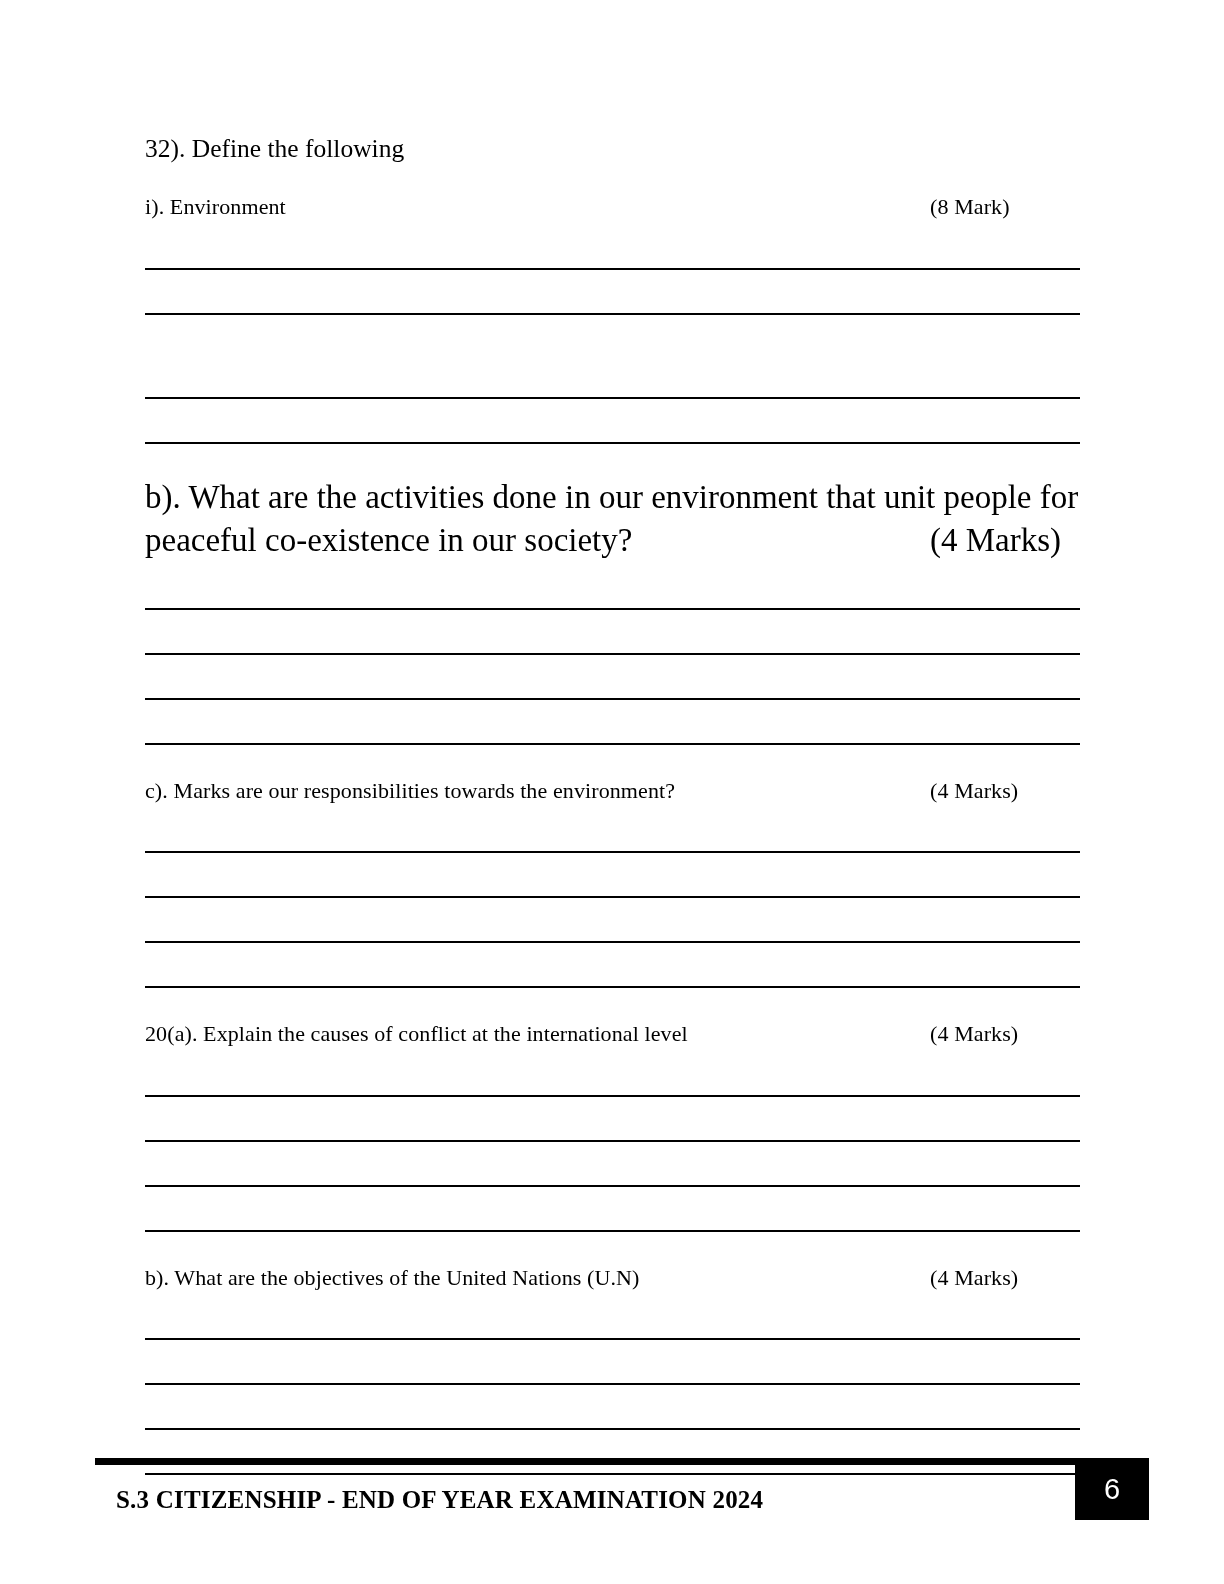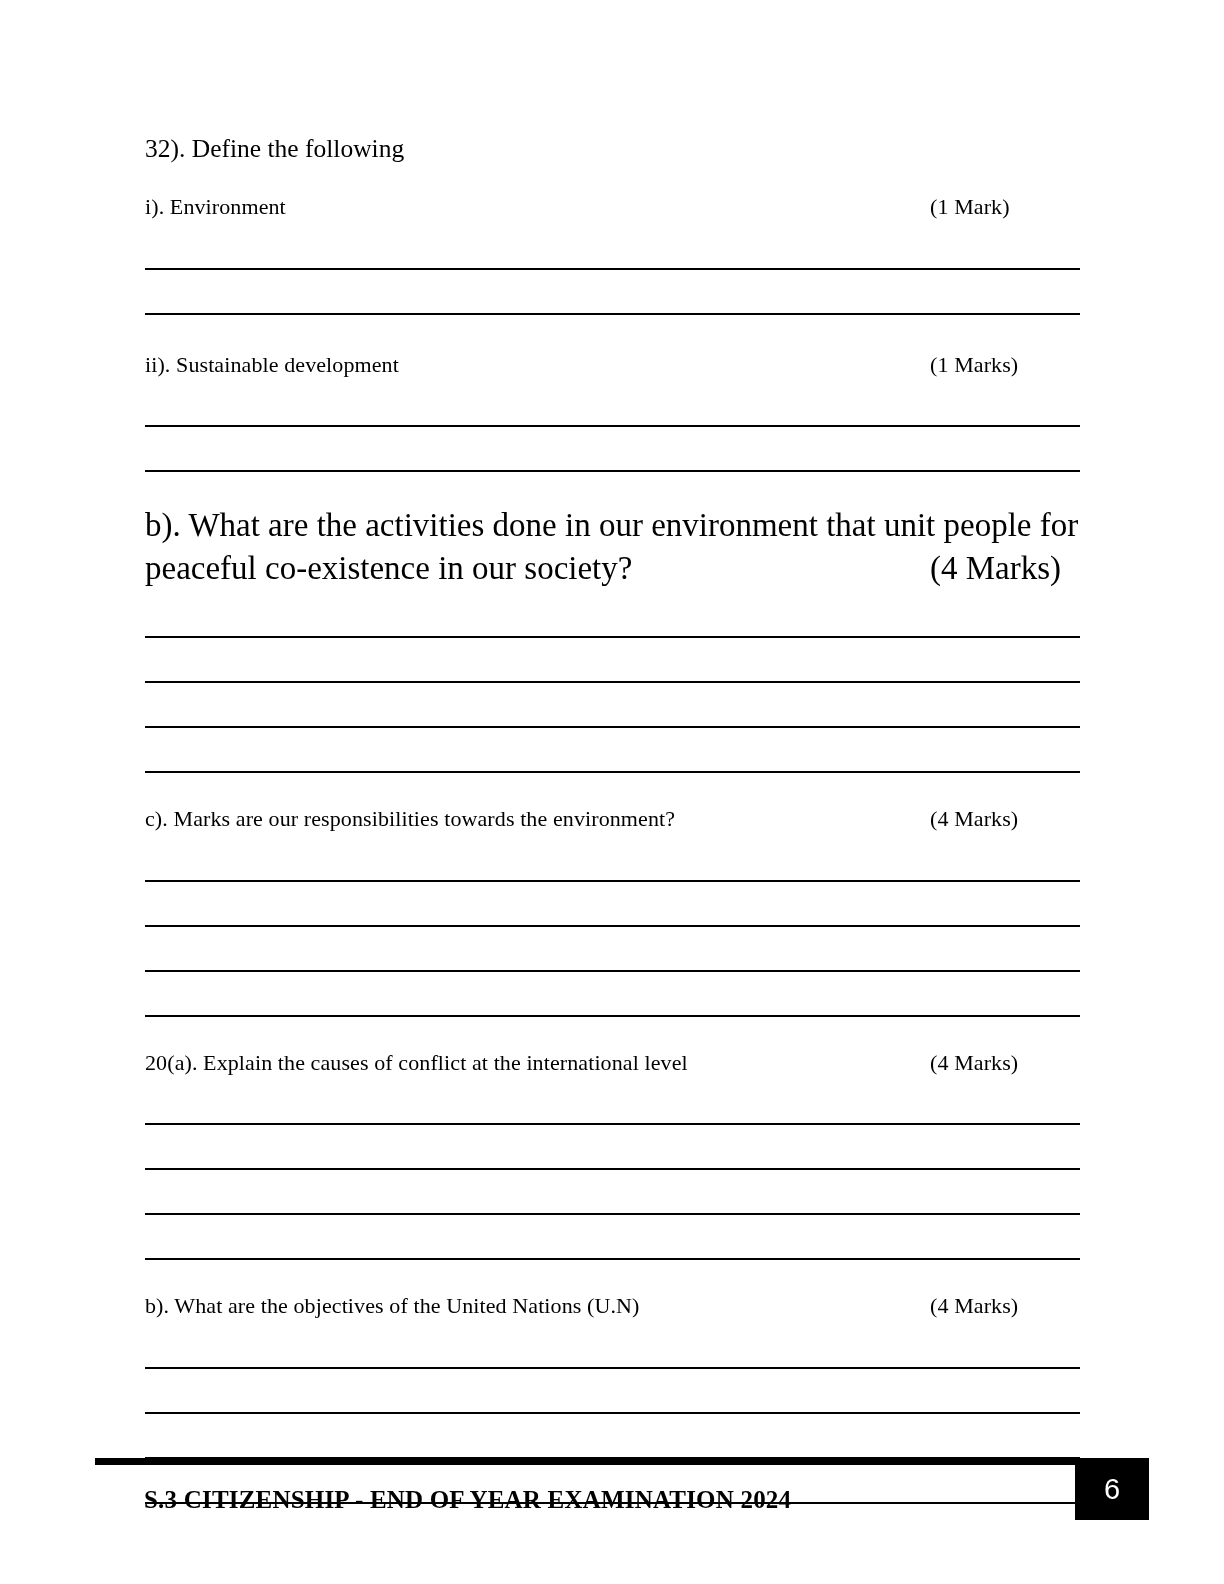--- a/index.html
+++ b/index.html
@@ -109,21 +109,20 @@
     background: #000000;
   }
   .footer-title {
     position: absolute;
     left: 116px;
     top: 28px;
     font-size: 25px;
     font-weight: bold;
     letter-spacing: 0.2px;
     white-space: nowrap;
-    margin-left: 28px;
   }
   .page-box {
     position: absolute;
     left: 1075px;
     top: 1458px;
     width: 74px;
     height: 62px;
     background: #000000;
   }
   .page-num {
@@ -149,36 +148,32 @@
   <div class="content">
 
     <div class="q-block">
       <div class="q-text-only">32). Define the following</div>
     </div>
     <div class="sp-28"></div>
 
     <div class="q-block">
       <div class="q-row">
         <div class="q-text">i). Environment</div>
-        <div class="q-marks">(1 Mark)</div>
+        <div class="q-marks">(8 Mark)</div>
       </div>
       <div class="lines">
         <div class="aline-gap" style="height:46px"></div>
         <div class="aline"></div>
         <div class="aline-gap"></div>
         <div class="aline"></div>
       </div>
     </div>
     <div class="sp-36"></div>
 
     <div class="q-block">
-      <div class="q-row">
-        <div class="q-text">ii). Sustainable development</div>
-        <div class="q-marks">(1 Marks)</div>
-      </div>
       <div class="lines">
         <div class="aline-gap" style="height:46px"></div>
         <div class="aline"></div>
         <div class="aline-gap"></div>
         <div class="aline"></div>
       </div>
     </div>
     <div class="sp-32"></div>
 
     <div class="q-block">

